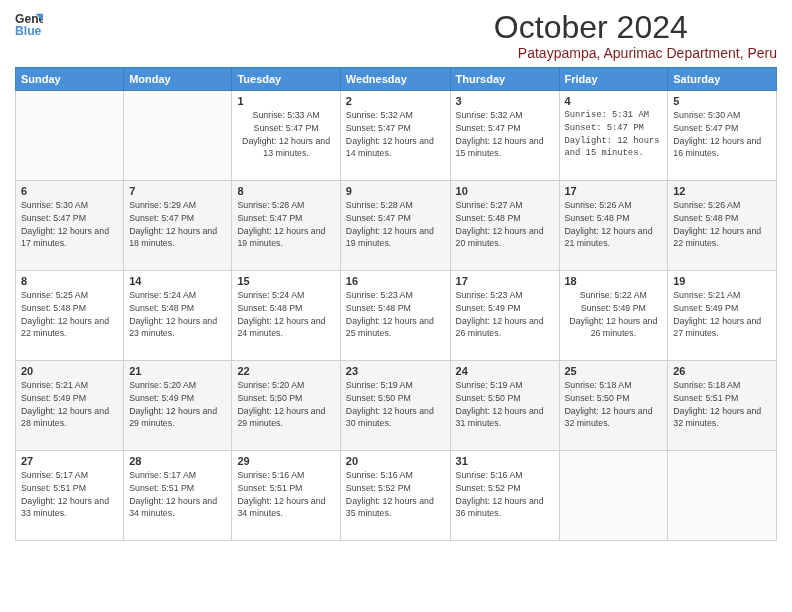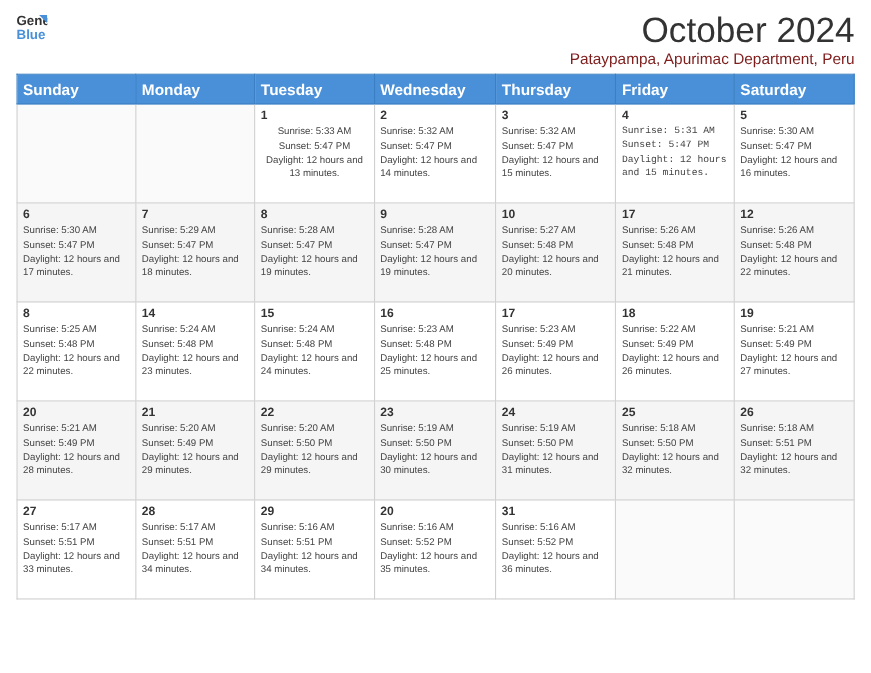--- a/index.html
+++ b/index.html
@@ -25,21 +25,21 @@
     .logo {
       display: flex;
       align-items: center;
       gap: 2px;
     }
     .logo-icon {
       width: 28px;
       height: 28px;
     }
     .title-block {
-      text-align: right;
+      text-align: left;
     }
     .month-title {
       font-size: 32px;
       font-weight: normal;
       color: #333;
       line-height: 1.1;
     }
     .subtitle {
       font-size: 14px;
       color: #7f1d1d;
@@ -48,21 +48,21 @@
     .calendar {
       width: 100%;
       border-collapse: collapse;
       font-size: 9.5px;
     }
     .calendar th {
       background: #4a90d9;
       color: #fff;
       text-align: left;
       padding: 5px 5px;
-      font-size: 14px;
+      font-size: 11px;
       font-weight: bold;
       border: 1px solid #3a7fc1;
     }
     .calendar td {
       border: 1px solid #d0d0d0;
       vertical-align: top;
       padding: 4px 5px;
       width: 113px;
       height: 90px;
       background: #fff;
@@ -221,21 +221,21 @@
 Daylight: 12 hours and 25 minutes.</div>
           </td>
           <td>
             <span class="day-number">17</span>
             <div class="day-info" style="white-space: pre-line;">Sunrise: 5:23 AM
 Sunset: 5:49 PM
 Daylight: 12 hours and 26 minutes.</div>
           </td>
           <td>
             <span class="day-number">18</span>
-            <div class="day-info" style="white-space: pre-line;">Sunrise: 5:22 AM
+            <div class="day-info" style="white-space: pre-line; text-align: center;">Sunrise: 5:22 AM
 Sunset: 5:49 PM
 Daylight: 12 hours and 26 minutes.</div>
           </td>
           <td>
             <span class="day-number">19</span>
             <div class="day-info" style="white-space: pre-line;">Sunrise: 5:21 AM
 Sunset: 5:49 PM
 Daylight: 12 hours and 27 minutes.</div>
           </td>
         </tr>

